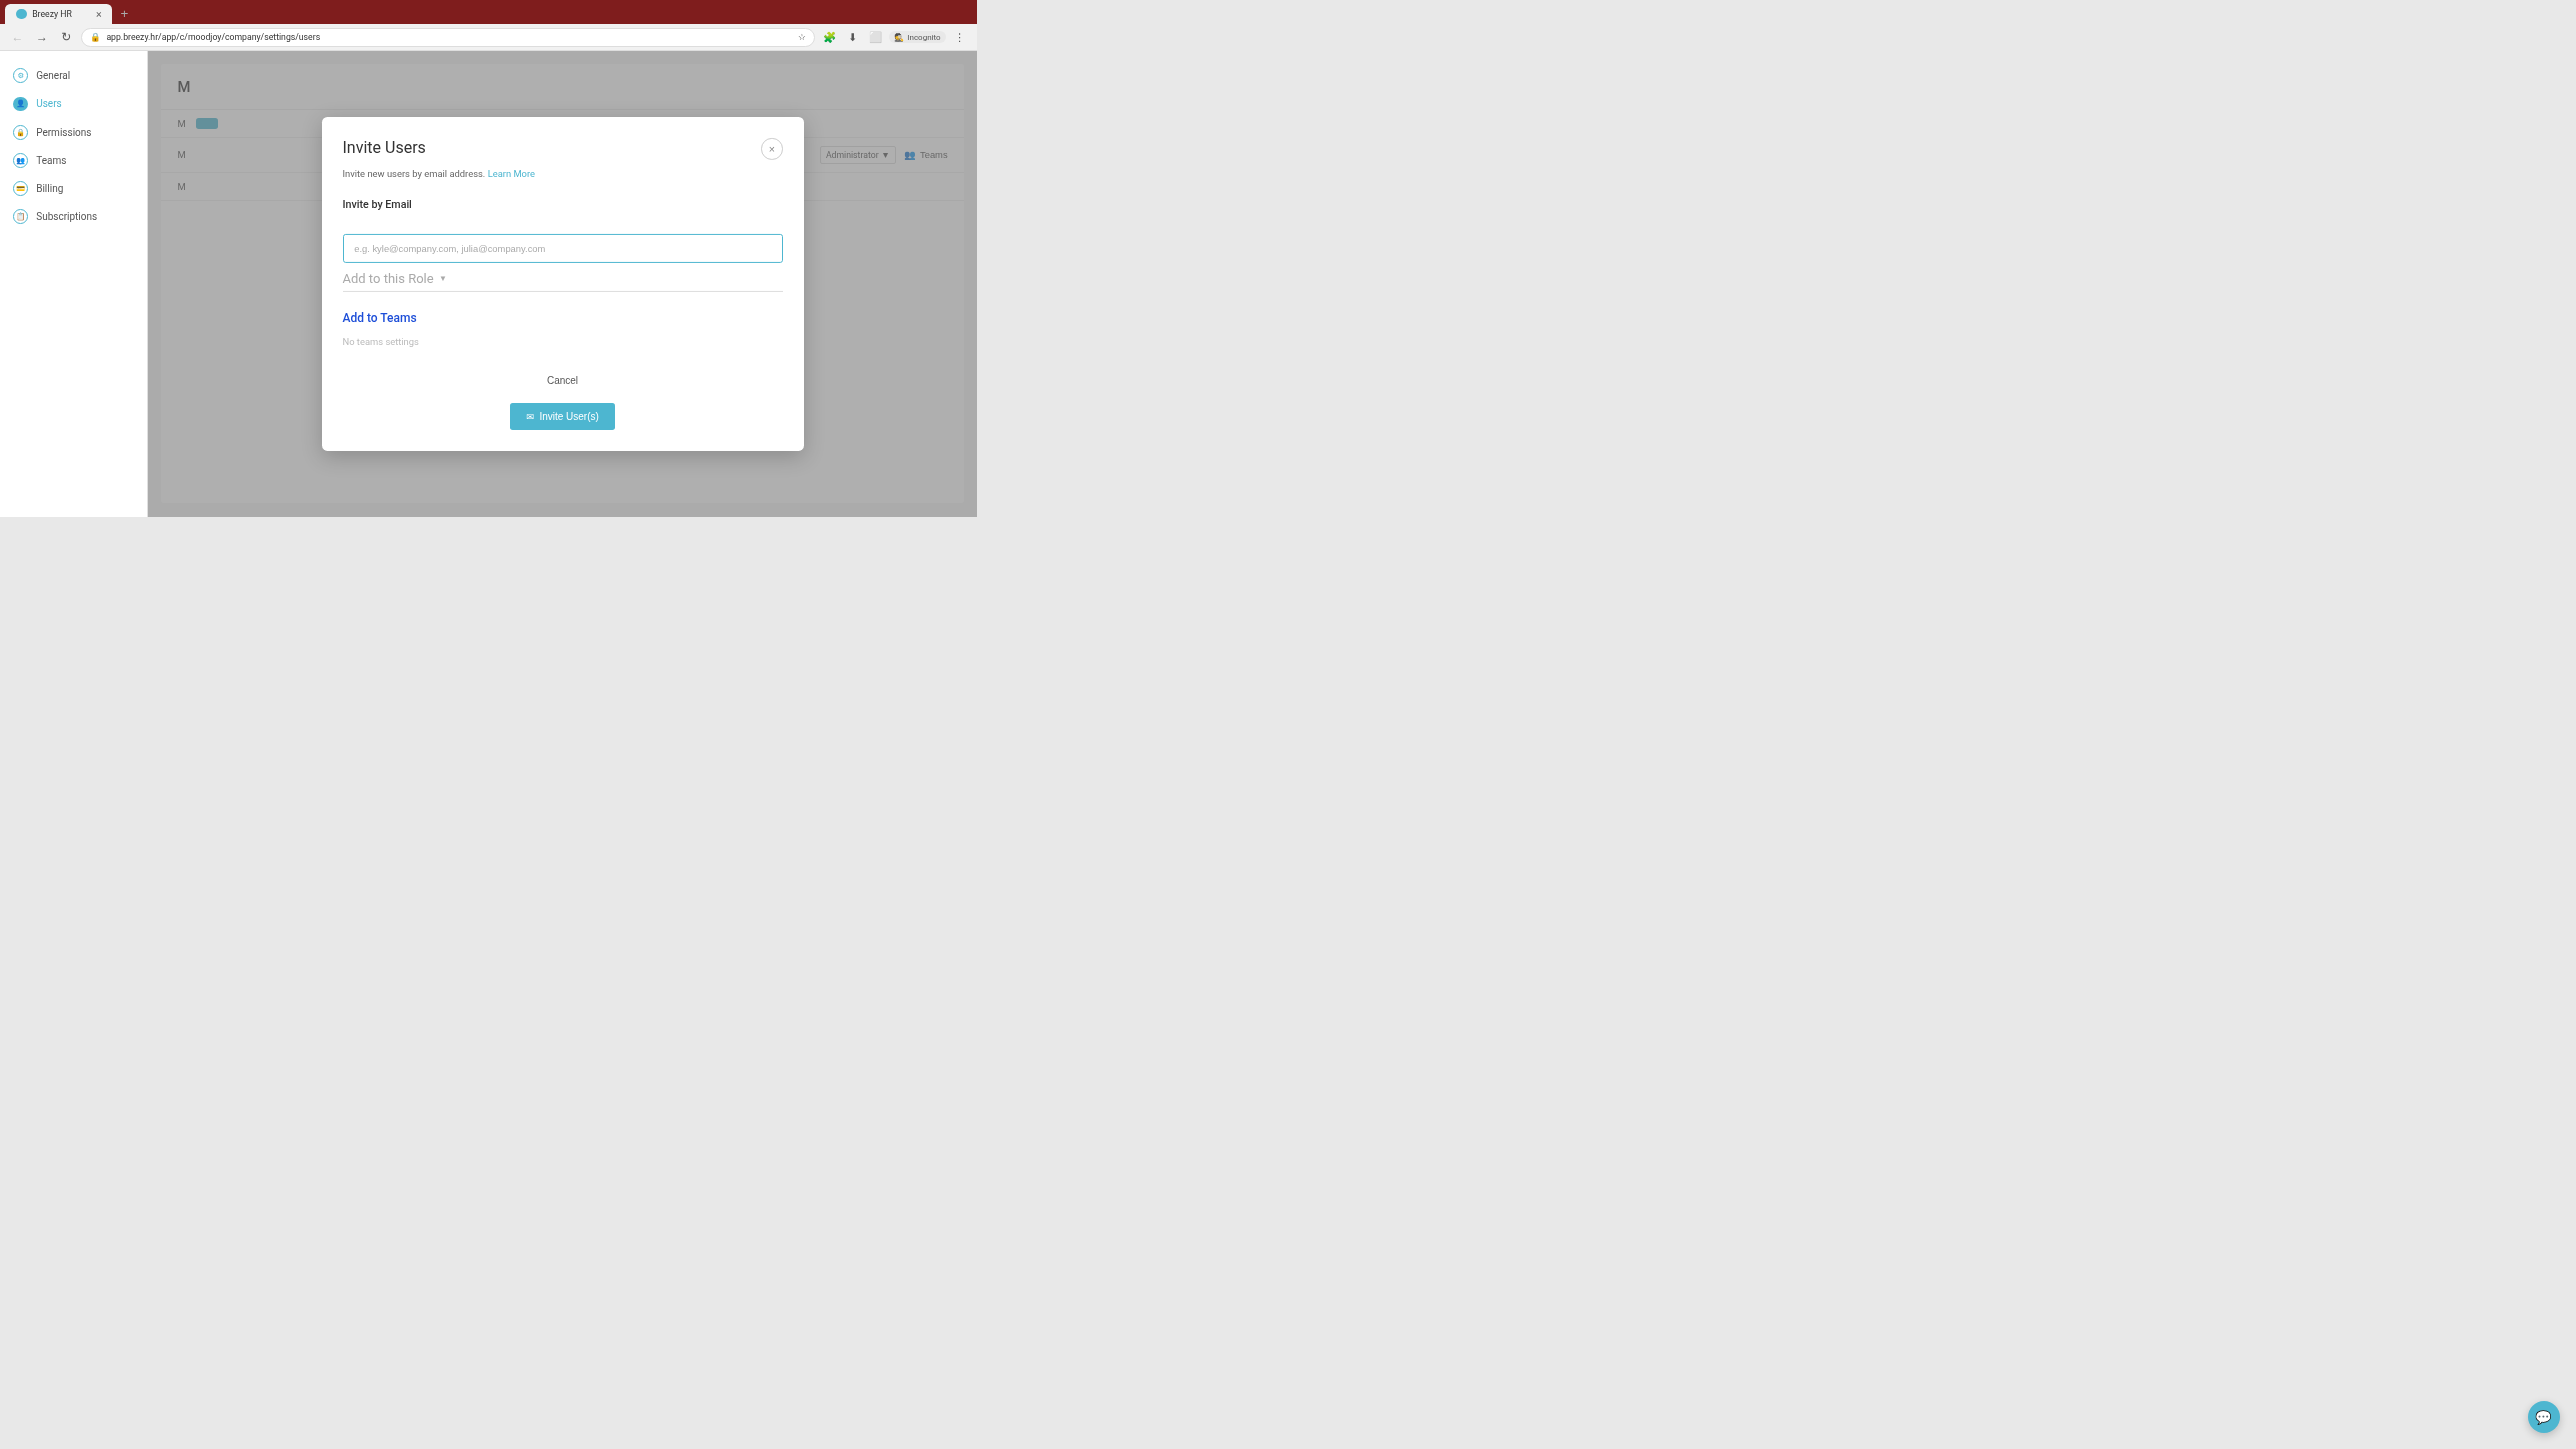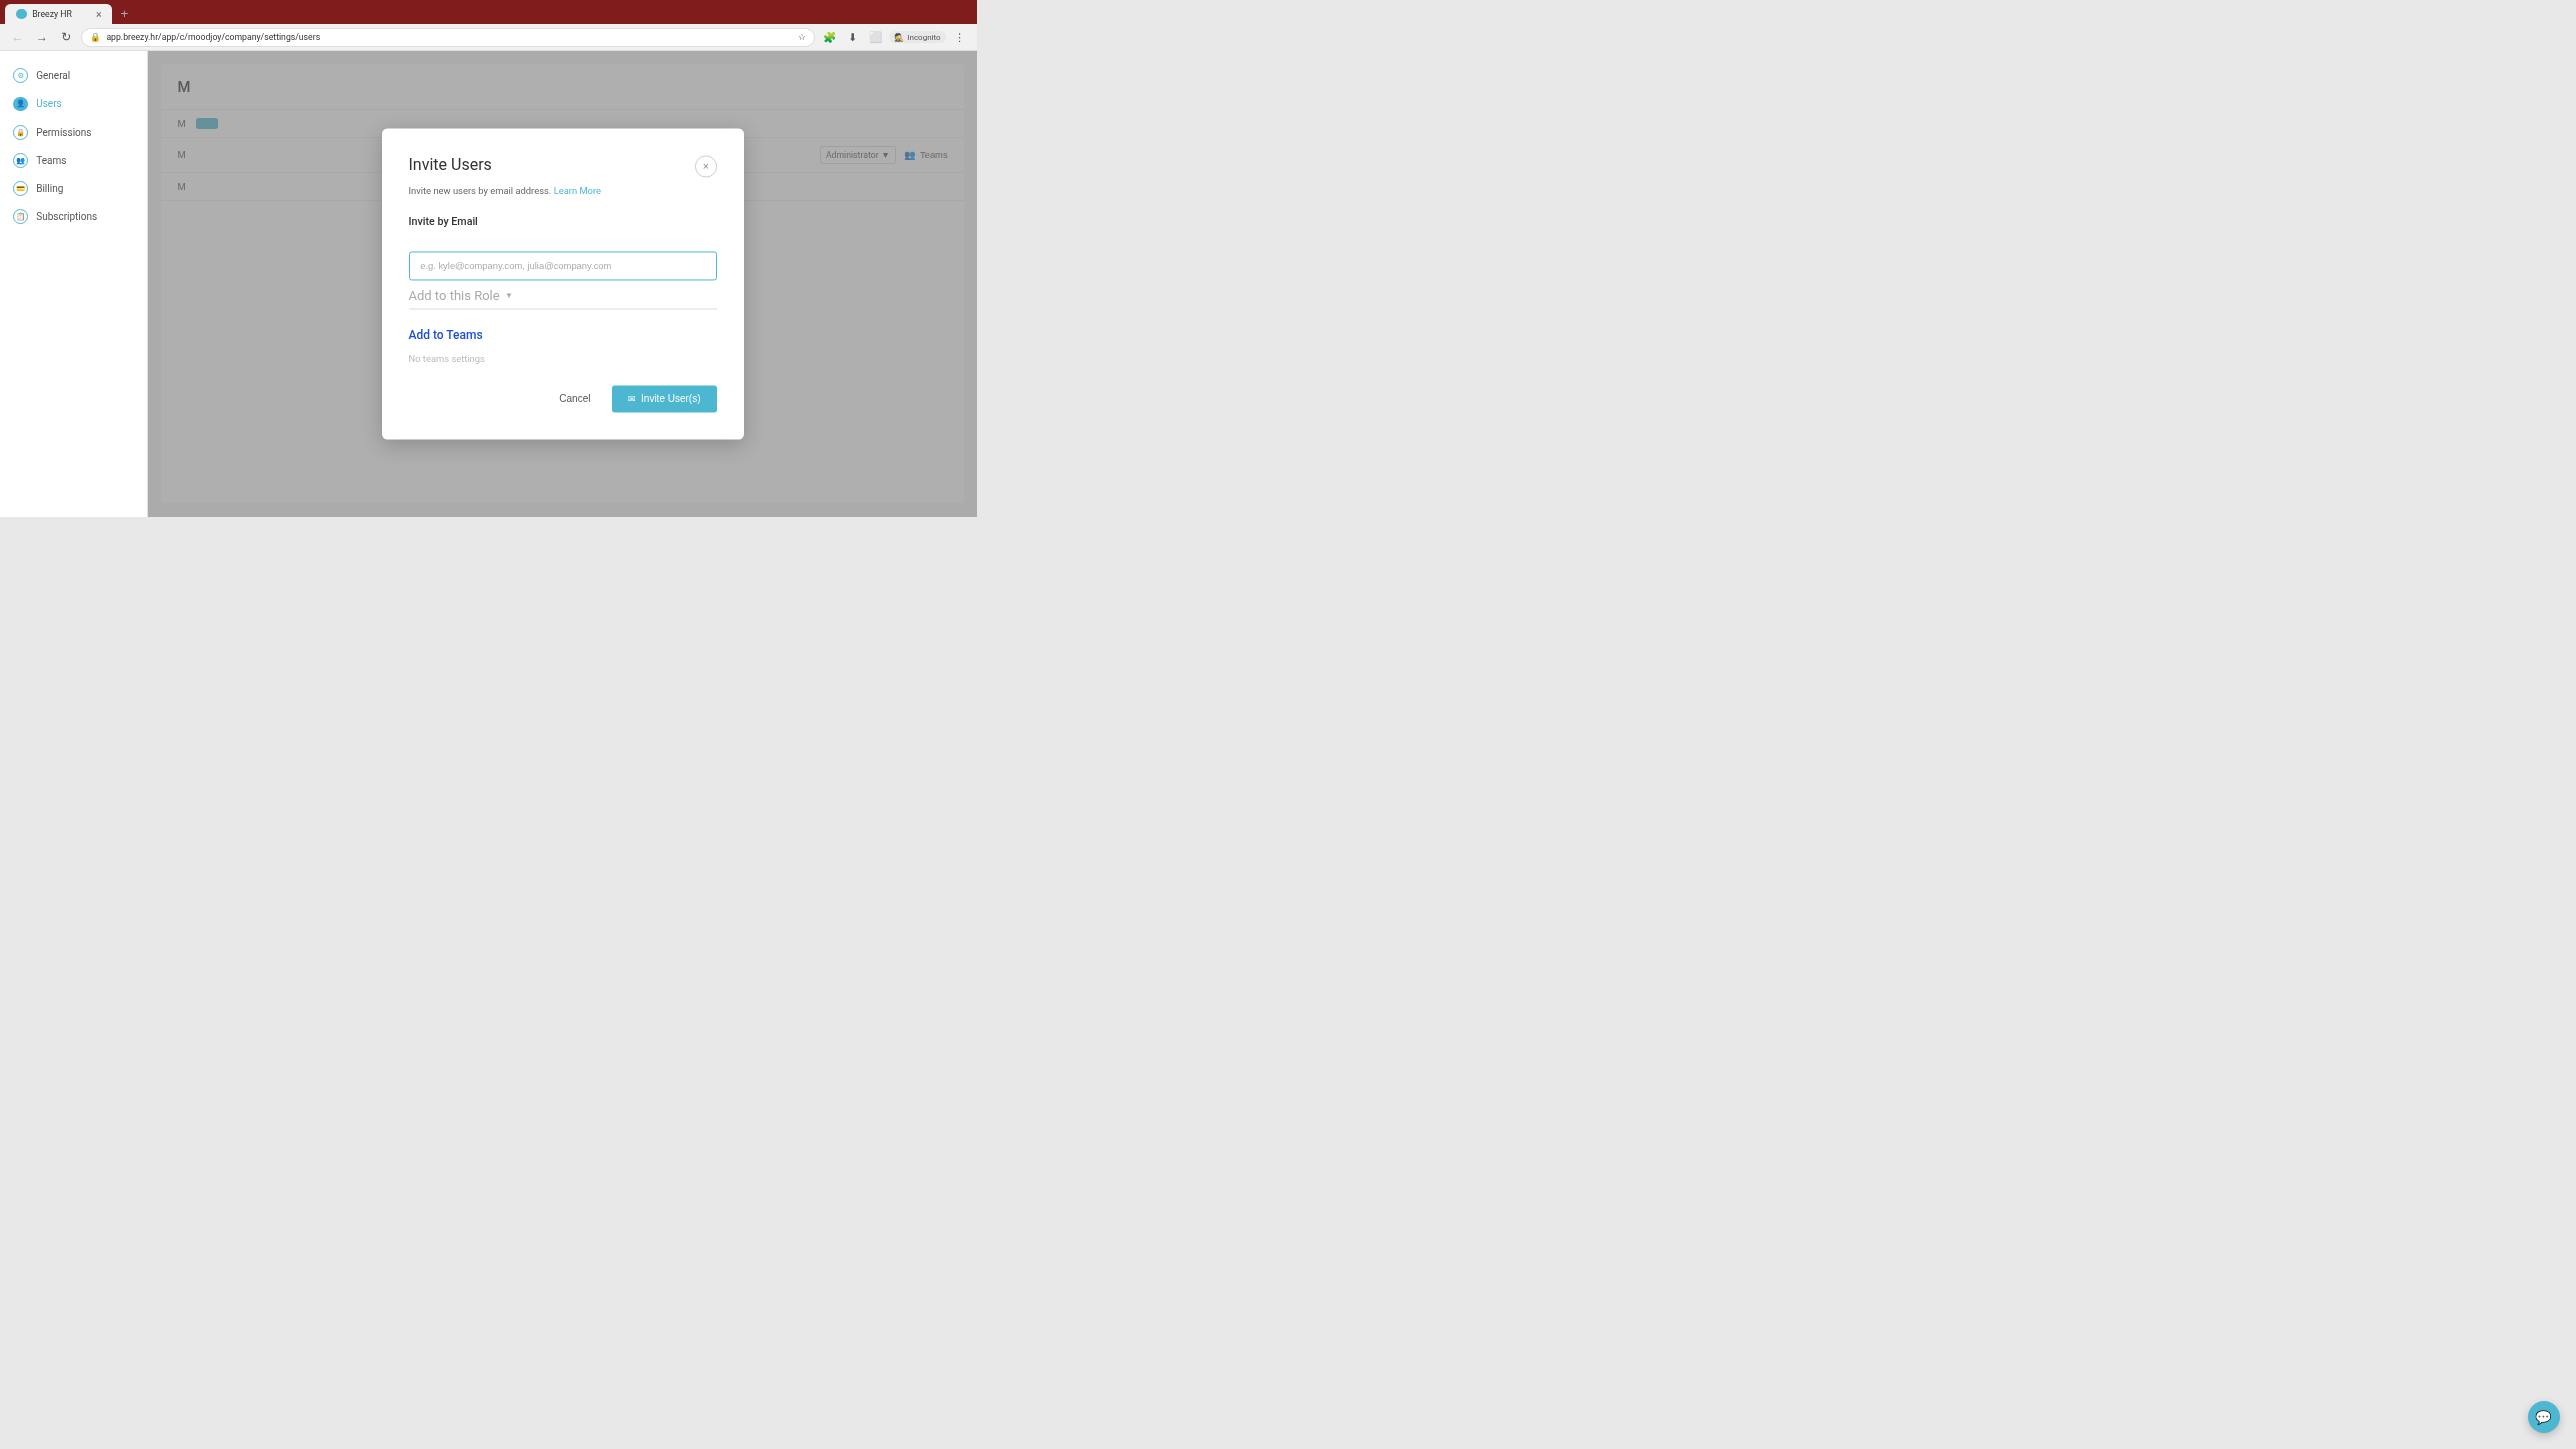--- a/index.html
+++ b/index.html
@@ -200,22 +200,22 @@
     }
 
     
     .modal {
       position: absolute;
       top: 50%;
       left: 50%;
       transform: translate(-50%, -50%);
       background: white;
       border-radius: 5.4px;
-      width: 362px;
-      padding: 27px;
+      width: 482px;
+      padding: 21px;
       z-index: 200;
       box-shadow: 0 5.4px 21.5px rgba(0,0,0,0.2);
     }
     .modal-header {
       display: flex;
       align-items: flex-start;
       justify-content: space-between;
       margin-bottom: 8px;
     }
     .modal-title {
@@ -276,20 +276,21 @@
       color: #bbb;
       margin-bottom: 21.5px;
     }
 
     .modal-footer {
       display: flex;
       align-items: center;
       justify-content: flex-end;
       gap: 10.7px;
       margin-top: 5.4px;
+      flex-direction: column;
     }
     .cancel-btn {
       background: none;
       border: none;
       font-size: 10px;
       color: #555;
       cursor: pointer;
       padding: 6.7px 10.7px;
     }
     .invite-btn {

